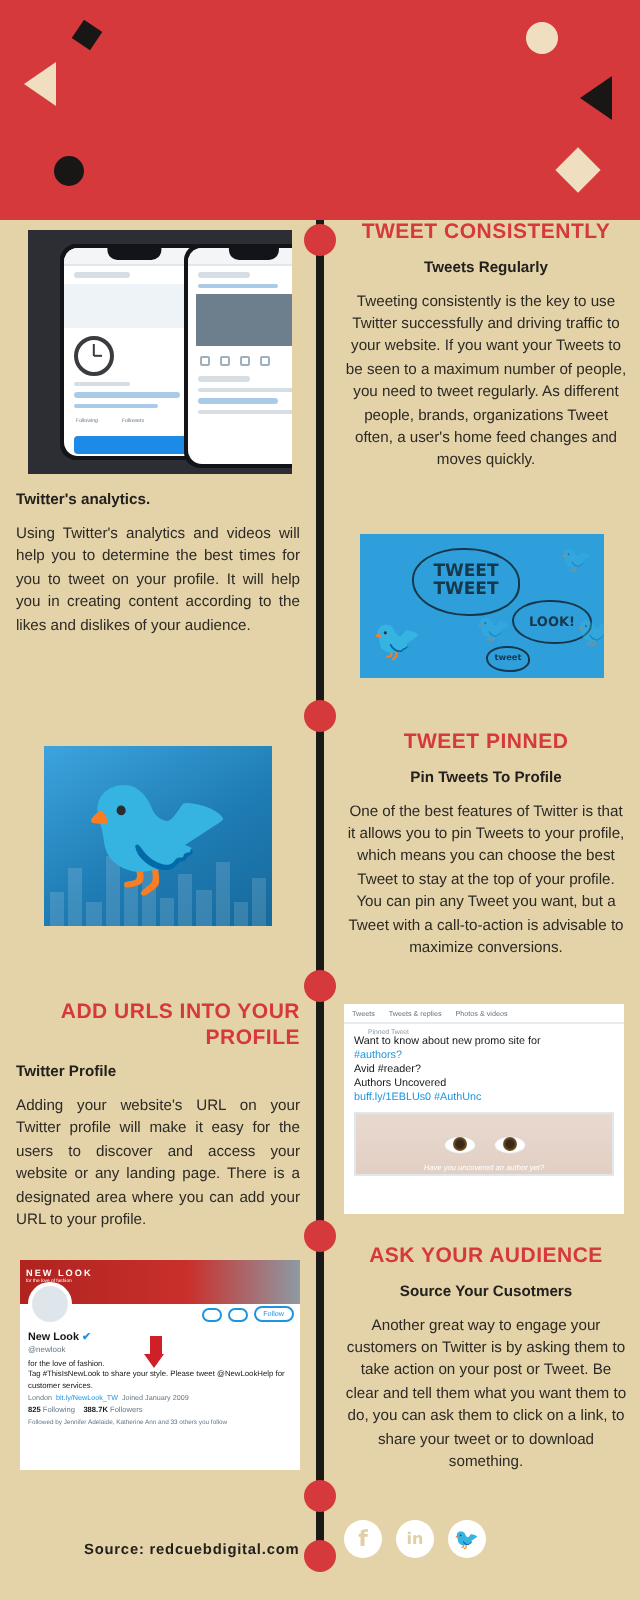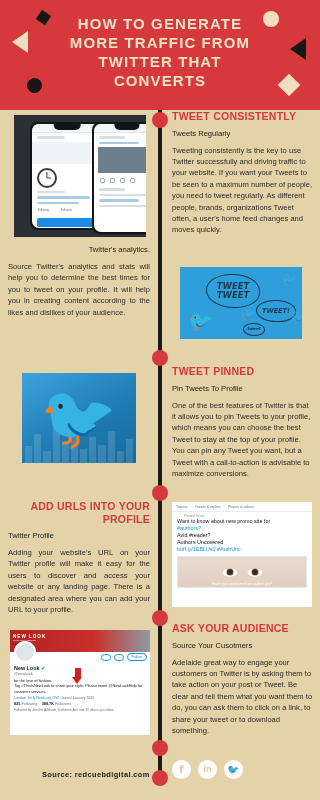--- a/index.html
+++ b/index.html
@@ -72,48 +72,48 @@
     background: #1c1a17;
   }
   .node {
     position: absolute; left: 152px;
     width: 16px; height: 16px; border-radius: 50%;
     background: #d6393c;
   }
   .node.end { left: 152px; }
 
   
-  .sec { position: absolute; }
+  .sec { position: absolute; text-align: center; }
   .sec-right { left: 172px; width: 142px; }
   .sec-left  { left: 8px;  width: 142px; text-align: right; }
 
   .sec-head {
     color: #d6393c;
     font-size: 10.5px;
     font-weight: bold;
     letter-spacing: 0.25px;
     text-transform: uppercase;
     line-height: 12.5px;
     margin-bottom: 6px;
   }
   .sec-sub {
     color: #23211e;
     font-size: 7.6px;
-    font-weight: normal;
+    font-weight: bold;
     margin-bottom: 6px;
     line-height: 10px;
   }
   .sec-body {
     color: #2c2a26;
     font-size: 7.6px;
     line-height: 11.4px;
   }
   .sec-left .sec-body { text-align: justify; }
   .sec-left .sub-left { text-align: left; }
-  .sec-left .sub-center { text-align: right; }
+  .sec-left .sub-center { text-align: left; }
 
   
   .imgbox { position: absolute; overflow: hidden; }
 
   
   .phones { background: #2d2e33; }
   .phone {
     position: absolute; top: 7px;
     background: #13141a; border-radius: 8px;
     padding: 2px;
@@ -236,21 +236,20 @@
 </head>
 <body>
 
 <div class="header">
   <span class="shape sq-dark"></span>
   <span class="shape tri-cream"></span>
   <span class="shape circ-dark"></span>
   <span class="shape circ-cream"></span>
   <span class="shape tri-dark"></span>
   <span class="shape dia-cream"></span>
-  <div class="header-title">HOW TO GENERATE MORE TRAFFIC FROM TWITTER THAT CONVERTS</div>
 </div>
 
 <div class="board">
 
   <div class="timeline"></div>
   <div class="node" style="top:2px"></div>
   <div class="node" style="top:240px"></div>
   <div class="node" style="top:375px"></div>
   <div class="node" style="top:500px"></div>
   <div class="node" style="top:630px"></div>
@@ -297,26 +296,26 @@
   </div>
 
   <div class="sec sec-right" style="top:0px">
     <div class="sec-head">TWEET CONSISTENTLY</div>
     <div class="sec-sub">Tweets Regularly</div>
     <div class="sec-body">Tweeting consistently is the key to use Twitter successfully and driving traffic to your website. If you want your Tweets to be seen to a maximum number of people, you need to tweet regularly. As different people, brands, organizations Tweet often, a user's home feed changes and moves quickly.</div>
   </div>
 
   <div class="sec sec-left" style="top:135px">
     <div class="sec-sub sub-center">Twitter's analytics.</div>
-    <div class="sec-body">Source Twitter's analytics and stats will help you to determine the best times for you to tweet on your profile. It will help you in creating content according to the likes and dislikes of your audience.</div>
-  </div>
-
-  <div class="imgbox tweetill" style="left:180px; top:157px; width:122px; height:72px;font-style:italic;">
+    <div class="sec-body">Using Twitter's analytics and videos will help you to determine the best times for you to tweet on your profile. It will help you in creating content according to the likes and dislikes of your audience.</div>
+  </div>
+
+  <div class="imgbox tweetill" style="left:180px; top:157px; width:122px; height:72px;">
     <div class="bubble b1">TWEET TWEET</div>
-    <div class="bubble b2">TWEET!</div>
+    <div class="bubble b2">LOOK!</div>
     <div class="bubble b3">tweet</div>
     <span class="bird" style="left:6px; top:44px; font-size:20px;">🐦</span>
     <span class="bird faint" style="left:58px; top:40px; font-size:14px;">🐦</span>
     <span class="bird faint" style="left:100px; top:6px; font-size:13px;">🐦</span>
     <span class="bird faint" style="left:108px; top:42px; font-size:15px;">🐦</span>
   </div>
 
   <div class="imgbox tlogo" style="left:22px; top:263px; width:114px; height:90px;">
     <div class="bars">
       <span style="height:40%"></span>
@@ -403,21 +402,21 @@
     </div>
     <div class="arrow-red">
       <div class="stem"></div>
       <div class="head"></div>
     </div>
   </div>
 
   <div class="sec sec-right" style="top:512px">
     <div class="sec-head">ASK YOUR AUDIENCE</div>
     <div class="sec-sub">Source Your Cusotmers</div>
-    <div class="sec-body">Adelaide great way to engage your customers on Twitter is by asking them to take action on your post or Tweet. Be clear and tell them what you want them to do, you can ask them to click on a link, to share your tweet or to download something.</div>
+    <div class="sec-body">Another great way to engage your customers on Twitter is by asking them to take action on your post or Tweet. Be clear and tell them what you want them to do, you can ask them to click on a link, to share your tweet or to download something.</div>
   </div>
 
 </div>
 
 <div class="footer">
   <div class="source">Source: redcuebdigital.com</div>
   <div class="socials">
     <span class="soc">f</span>
     <span class="soc" style="font-size:8px;">in</span>
     <span class="soc" style="font-size:10px;">🐦</span>

